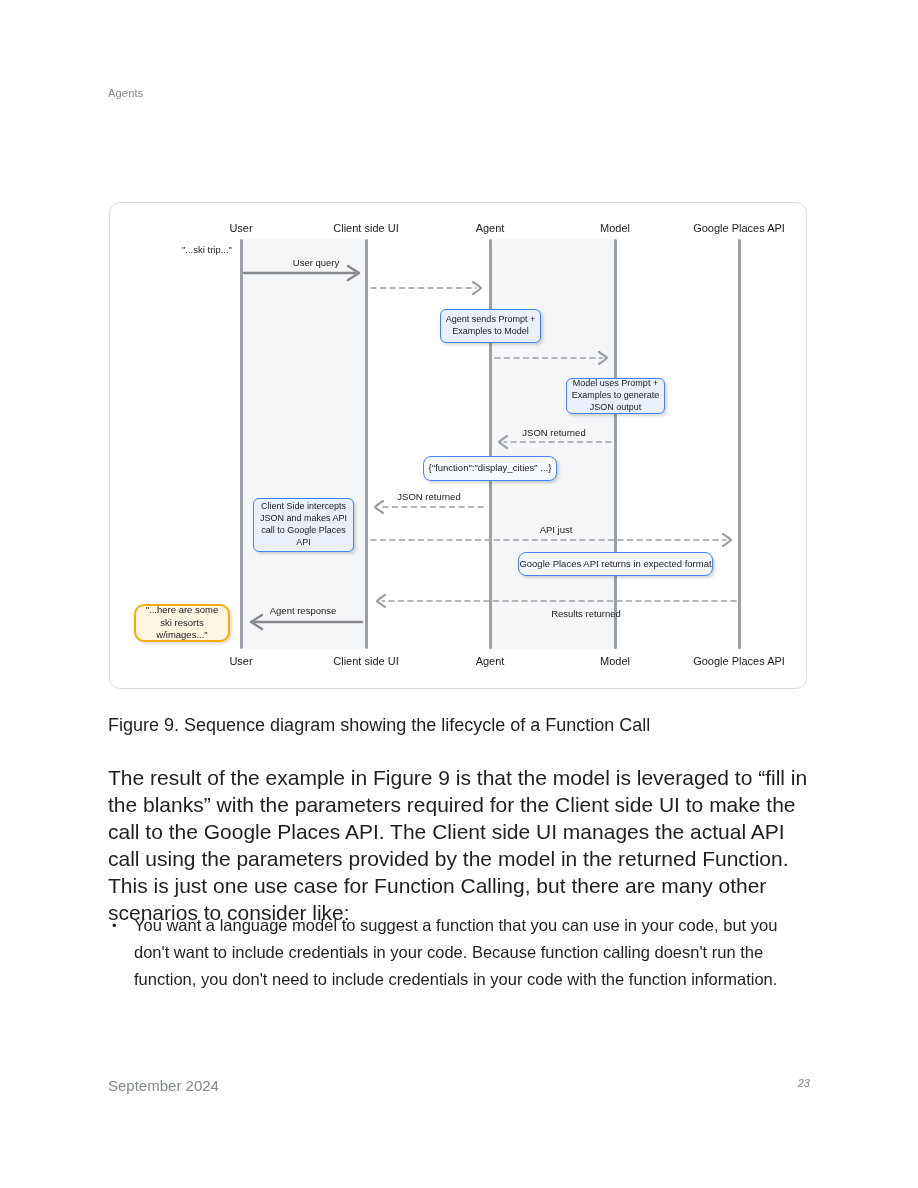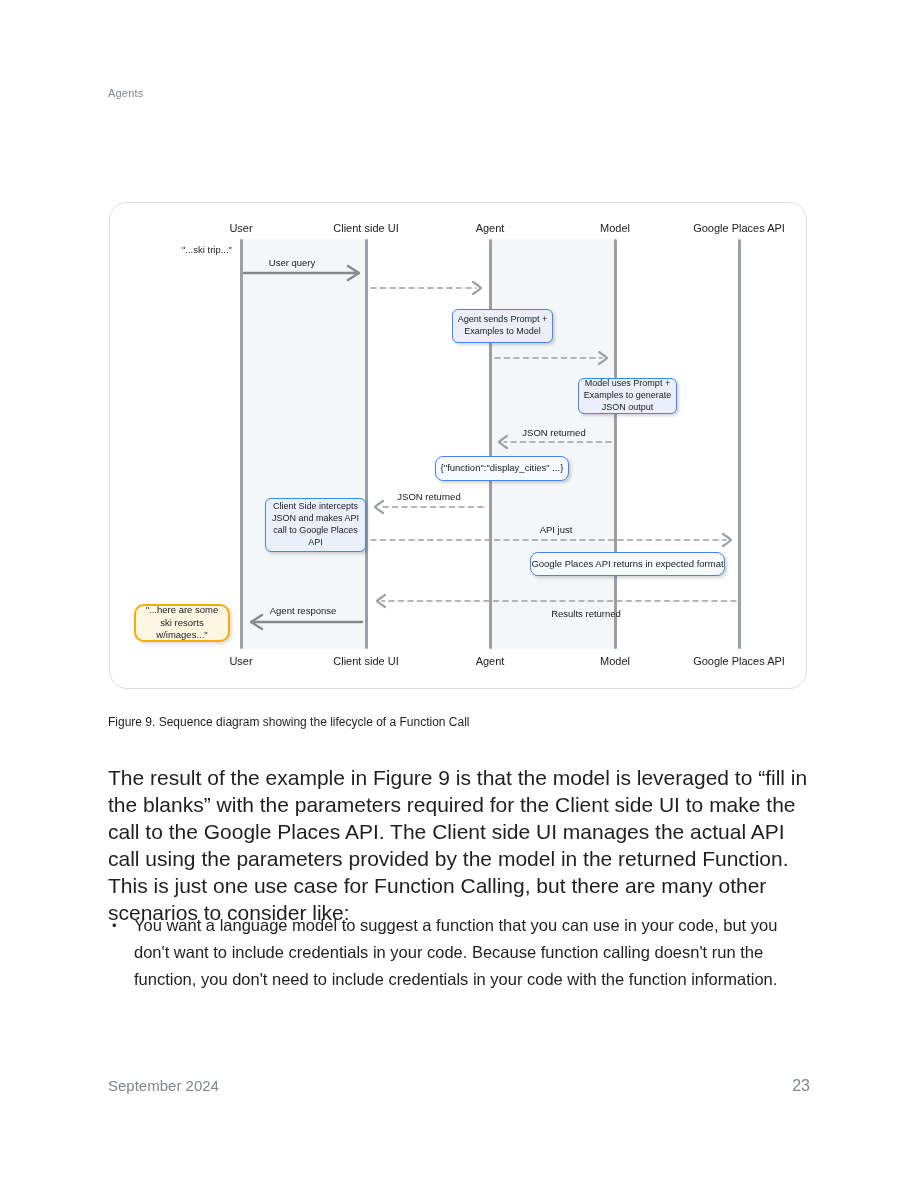--- a/index.html
+++ b/index.html
@@ -24,21 +24,21 @@
     color:var(--ink);
     overflow:hidden;
   }
   .doc-header{
     position:absolute;left:108px;top:87px;
     font-size:11px;color:var(--muted);letter-spacing:.2px;
   }
   
   .figure-box{
     position:absolute;left:109px;top:202px;width:698px;height:487px;
-    border:1px solid #dadce0;border-radius:18px;background:#ffffff;
+    border:1px solid #dadce0;border-radius:11px;background:#ffffff;
   }
   .band{position:absolute;top:36px;height:410px;width:125px;background:var(--band);}
   .band.b1{left:131px;}
   .band.b2{left:380px;}
   .lifeline{
     position:absolute;top:36px;height:410px;width:3px;
     background:var(--lifeline);border-radius:3px;
   }
   .ll-label{
     position:absolute;transform:translateX(-50%);
@@ -53,21 +53,20 @@
   .note{
     position:absolute;
     border:1.5px solid var(--note-border);
     background:var(--note-fill);
     border-radius:6px;
     box-shadow:2px 2px 3px rgba(60,64,67,.22);
     display:flex;align-items:center;justify-content:center;
     text-align:center;
     font-size:9px;line-height:1.32;color:var(--ink);
     padding:2px 4px;
-    margin-left:12px;
   }
   .note.single{background:var(--func-fill);border-radius:8px;font-size:9.5px;white-space:nowrap;}
   .callout{
     position:absolute;
     border:2px solid var(--callout-border);
     background:var(--callout-fill);
     border-radius:10px;
     box-shadow:2px 2px 3px rgba(60,64,67,.18);
     display:flex;align-items:center;justify-content:center;
     text-align:center;
@@ -75,40 +74,40 @@
     padding:2px 4px;
   }
   .utterance{
     position:absolute;font-size:9.5px;color:var(--ink);
     text-align:right;white-space:nowrap;
   }
   .arrow-layer{position:absolute;left:0;top:0;width:698px;height:487px;pointer-events:none;}
   
   .fig-caption{
     position:absolute;left:108px;top:715px;width:706px;
-    font-size:12px;color:#1f1f1f;
+    font-size:18px;color:#1f1f1f;
   }
   .body-par{
     position:absolute;left:108px;top:764px;width:708px;
     font-size:21px;line-height:27px;color:#1f1f1f;
   }
   .bullet-row{
     position:absolute;left:108px;top:912px;width:708px;
     display:flex;
     font-size:16.5px;line-height:27px;color:#1f1f1f;
   }
   .bullet-dot{width:26px;flex:0 0 26px;font-size:13px;line-height:27px;padding-left:4px;}
   .bullet-text{flex:1;}
   .footer-left{
     position:absolute;left:108px;top:1077px;
     font-size:15px;color:var(--muted);
   }
   .footer-right{
     position:absolute;right:108px;top:1077px;
-    font-size:16px;color:var(--muted);
+    font-size:11px;color:var(--muted);font-style:italic;
   }
 </style>
 </head>
 <body>
 
 <div class="page">
 
   <div class="doc-header">Agents</div>
 
   <div class="figure-box">
@@ -154,21 +153,21 @@
         <path d="M489 149 Q495 153 497 155 Q495 157 489 161"></path>
         <path d="M397 233 Q391 237 389 239 Q391 241 397 245"></path>
         <path d="M273 298 Q267 302 265 304 Q267 306 273 310"></path>
         <path d="M613 331 Q619 335 621 337 Q619 339 613 343"></path>
         <path d="M275 392 Q269 396 267 398 Q269 400 275 404"></path>
       </g>
     </svg>
 
     <div class="utterance" style="left:60px;top:41px;width:62px">"...ski trip..."</div>
 
-    <div class="msg-label" style="left:182px;top:54px">User query</div>
+    <div class="msg-label" style="left:206px;top:54px">User query</div>
     <div class="msg-label" style="left:444px;top:224px">JSON returned</div>
     <div class="msg-label" style="left:319px;top:288px">JSON returned</div>
     <div class="msg-label" style="left:446px;top:321px">API just</div>
     <div class="msg-label" style="left:476px;top:405px">Results returned</div>
     <div class="msg-label" style="left:193px;top:402px">Agent response</div>
 
     <div class="note" style="left:330px;top:106px;width:101px;height:34px">Agent sends Prompt + Examples to Model</div>
     <div class="note" style="left:456px;top:175px;width:99px;height:36px">Model uses Prompt + Examples to generate JSON output</div>
     <div class="note single" style="left:313px;top:253px;width:134px;height:25px">{"function":"display_cities" ...}</div>
     <div class="note single" style="left:408px;top:349px;width:195px;height:24px">Google Places API returns in expected format</div>

